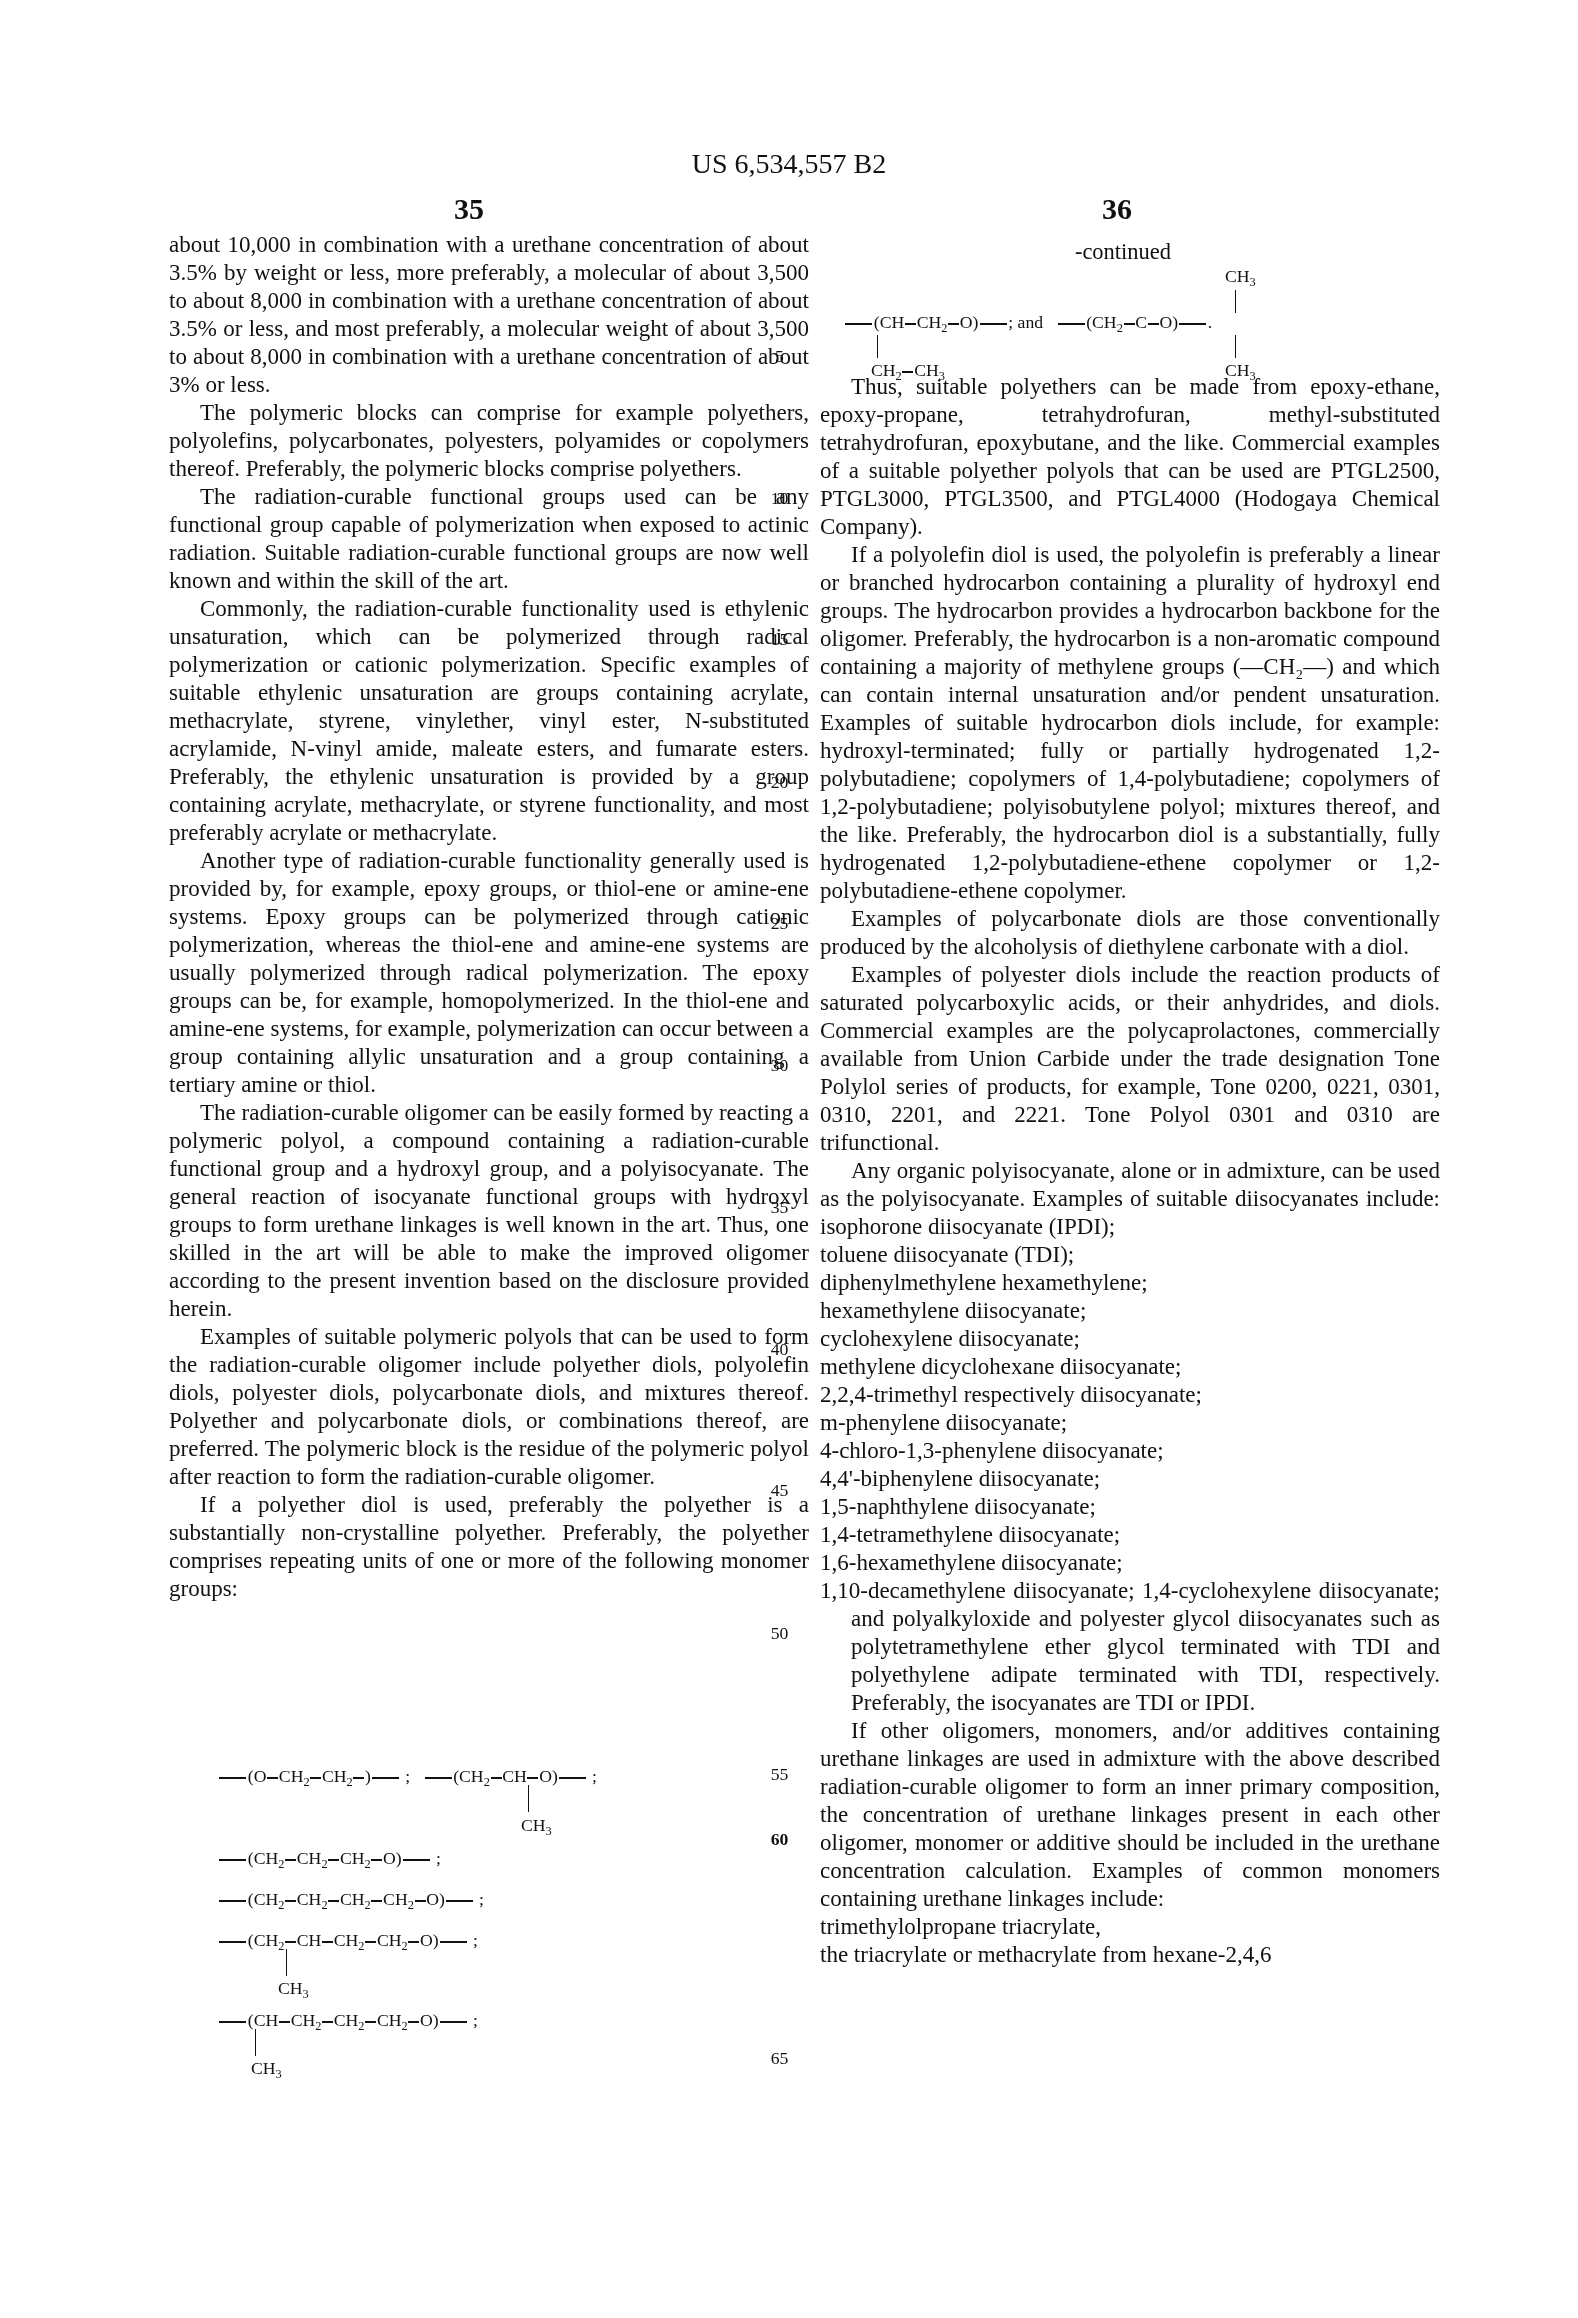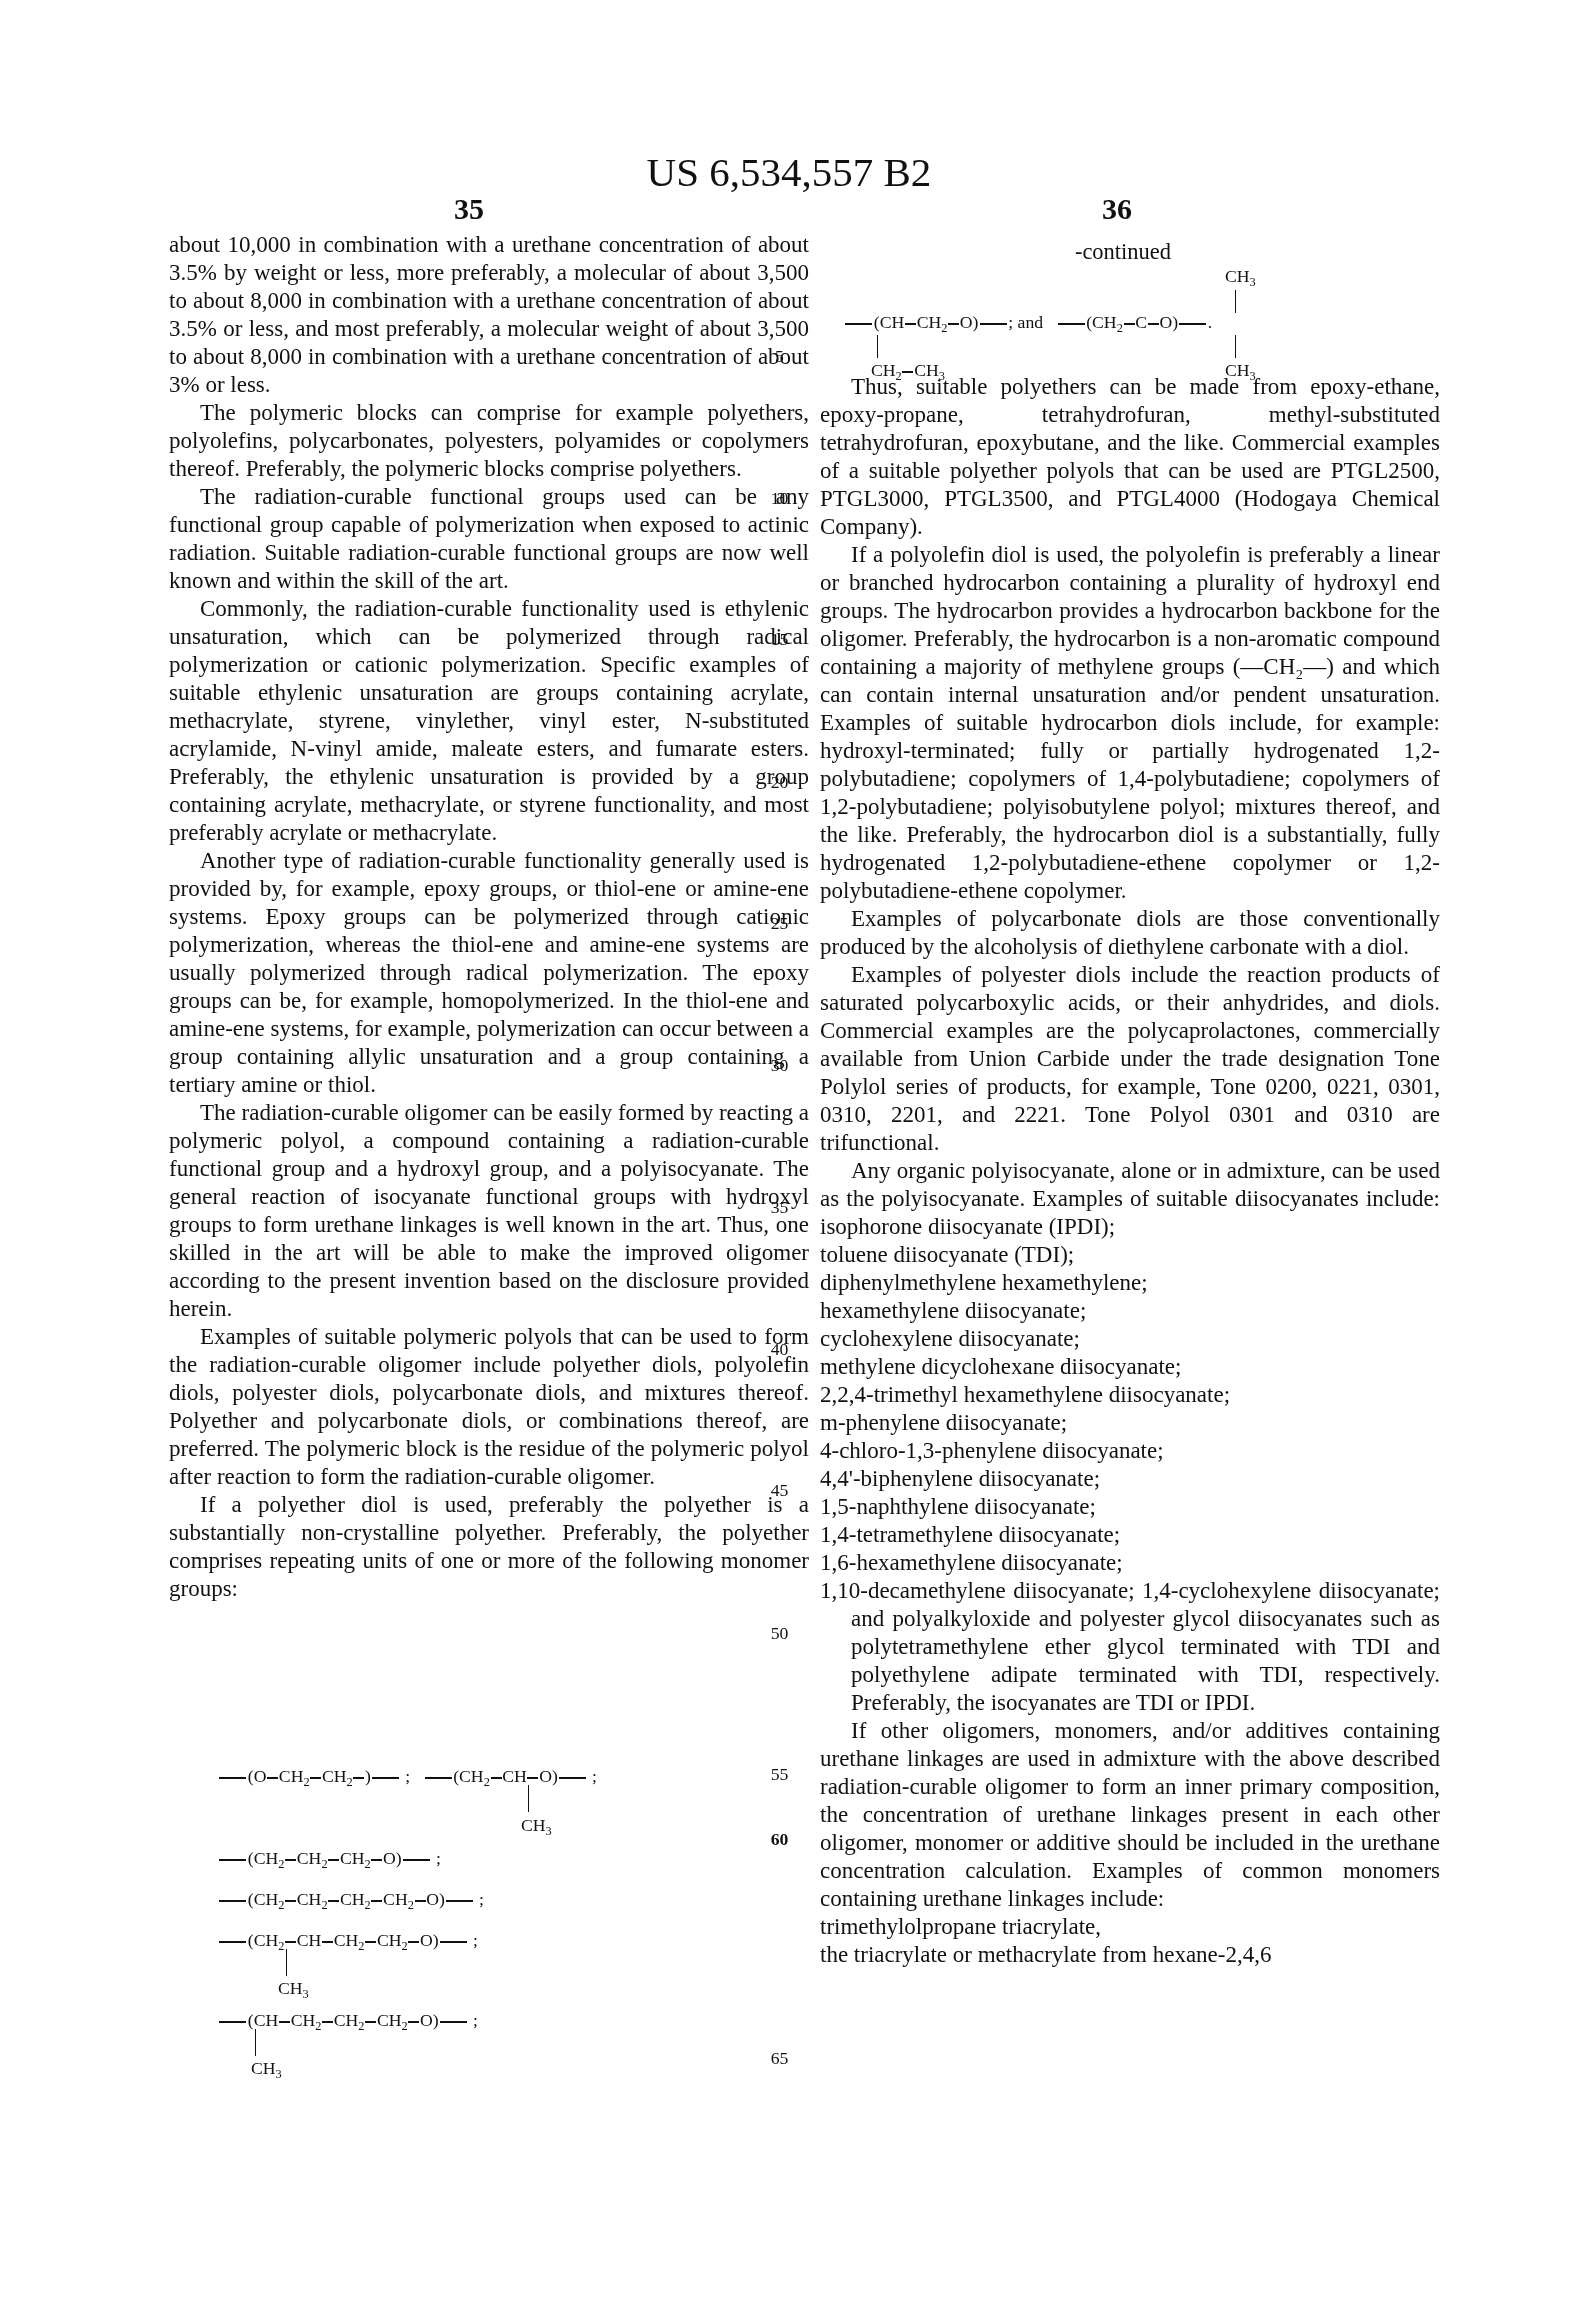--- a/index.html
+++ b/index.html
@@ -1,17 +1,17 @@
 <!DOCTYPE html>
 <html style="font-size:11px"><head>
 <meta charset="utf-8">
 <style>
   html, body { margin:0; padding:0; background:#fff; }
   body { width:1578px; height:2319px; position:relative; font-family:"Liberation Serif","DejaVu Serif",serif; color:#111; }
-  .hdr { position:absolute; top:148px; left:0; width:1578px; text-align:center; font-size:41px; }
+  .hdr { position:absolute; top:148px; left:0; width:1578px; text-align:center; font-size:28px; }
   .colnum { position:absolute; top:192px; font-size:30px; font-weight:bold; }
   .col { position:absolute; top:231px; width:640px; font-size:23px; line-height:28px; text-align:justify; }
   .col p { margin:0; text-indent:31px; }
   .col p.ni { text-indent:0; }
   .col .li { text-indent:0; margin:0; }
   .col .li.hang { padding-left:31px; text-indent:-31px; }
   .lnum { position:absolute; font-size:17.7px; left:766px; width:27px; text-align:center; }
   .chem-row { position:relative; height:41px; white-space:nowrap; }
   sub { font-size:70%; vertical-align:-25%; }
   .bond { display:inline-block; width:27px; border-top:2px solid #111; vertical-align:middle; margin:0 1.4px; }
@@ -80,21 +80,21 @@
   <p>Thus, suitable polyethers can be made from epoxy-ethane, epoxy-propane, tetrahydrofuran, methyl-substituted tetrahydrofuran, epoxybutane, and the like. Commercial examples of a suitable polyether polyols that can be used are PTGL2500, PTGL3000, PTGL3500, and PTGL4000 (Hodogaya Chemical Company).</p>
   <p>If a polyolefin diol is used, the polyolefin is preferably a linear or branched hydrocarbon containing a plurality of hydroxyl end groups. The hydrocarbon provides a hydrocarbon backbone for the oligomer. Preferably, the hydrocarbon is a non-aromatic compound containing a majority of methylene groups (—CH₂—) and which can contain internal unsaturation and/or pendent unsaturation. Examples of suitable hydrocarbon diols include, for example: hydroxyl-terminated; fully or partially hydrogenated 1,2-polybutadiene; copolymers of 1,4-polybutadiene; copolymers of 1,2-polybutadiene; polyisobutylene polyol; mixtures thereof, and the like. Preferably, the hydrocarbon diol is a substantially, fully hydrogenated 1,2-polybutadiene-ethene copolymer or 1,2-polybutadiene-ethene copolymer.</p>
   <p>Examples of polycarbonate diols are those conventionally produced by the alcoholysis of diethylene carbonate with a diol.</p>
   <p>Examples of polyester diols include the reaction products of saturated polycarboxylic acids, or their anhydrides, and diols. Commercial examples are the polycaprolactones, commercially available from Union Carbide under the trade designation Tone Polylol series of products, for example, Tone 0200, 0221, 0301, 0310, 2201, and 2221. Tone Polyol 0301 and 0310 are trifunctional.</p>
   <p>Any organic polyisocyanate, alone or in admixture, can be used as the polyisocyanate. Examples of suitable diisocyanates include: isophorone diisocyanate (IPDI);</p>
   <div class="li">toluene diisocyanate (TDI);</div>
   <div class="li">diphenylmethylene hexamethylene;</div>
   <div class="li">hexamethylene diisocyanate;</div>
   <div class="li">cyclohexylene diisocyanate;</div>
   <div class="li">methylene dicyclohexane diisocyanate;</div>
-  <div class="li">2,2,4-trimethyl hexamethylene diisocyanate;</div>
+  <div class="li">2,2,4-trimethyl respectively diisocyanate;</div>
   <div class="li">m-phenylene diisocyanate;</div>
   <div class="li">4-chloro-1,3-phenylene diisocyanate;</div>
   <div class="li">4,4'-biphenylene diisocyanate;</div>
   <div class="li">1,5-naphthylene diisocyanate;</div>
   <div class="li">1,4-tetramethylene diisocyanate;</div>
   <div class="li">1,6-hexamethylene diisocyanate;</div>
   <div class="li hang" style="text-align:justify;">1,10-decamethylene diisocyanate; 1,4-cyclohexylene diisocyanate; and polyalkyloxide and polyester glycol diisocyanates such as polytetramethylene ether glycol terminated with TDI and polyethylene adipate terminated with TDI, respectively. Preferably, the isocyanates are TDI or IPDI.</div>
   <p>If other oligomers, monomers, and/or additives containing urethane linkages are used in admixture with the above described radiation-curable oligomer to form an inner primary composition, the concentration of urethane linkages present in each other oligomer, monomer or additive should be included in the urethane concentration calculation. Examples of common monomers containing urethane linkages include:</p>
   <div class="li">trimethylolpropane triacrylate,</div>
   <div class="li">the triacrylate or methacrylate from hexane-2,4,6</div>

